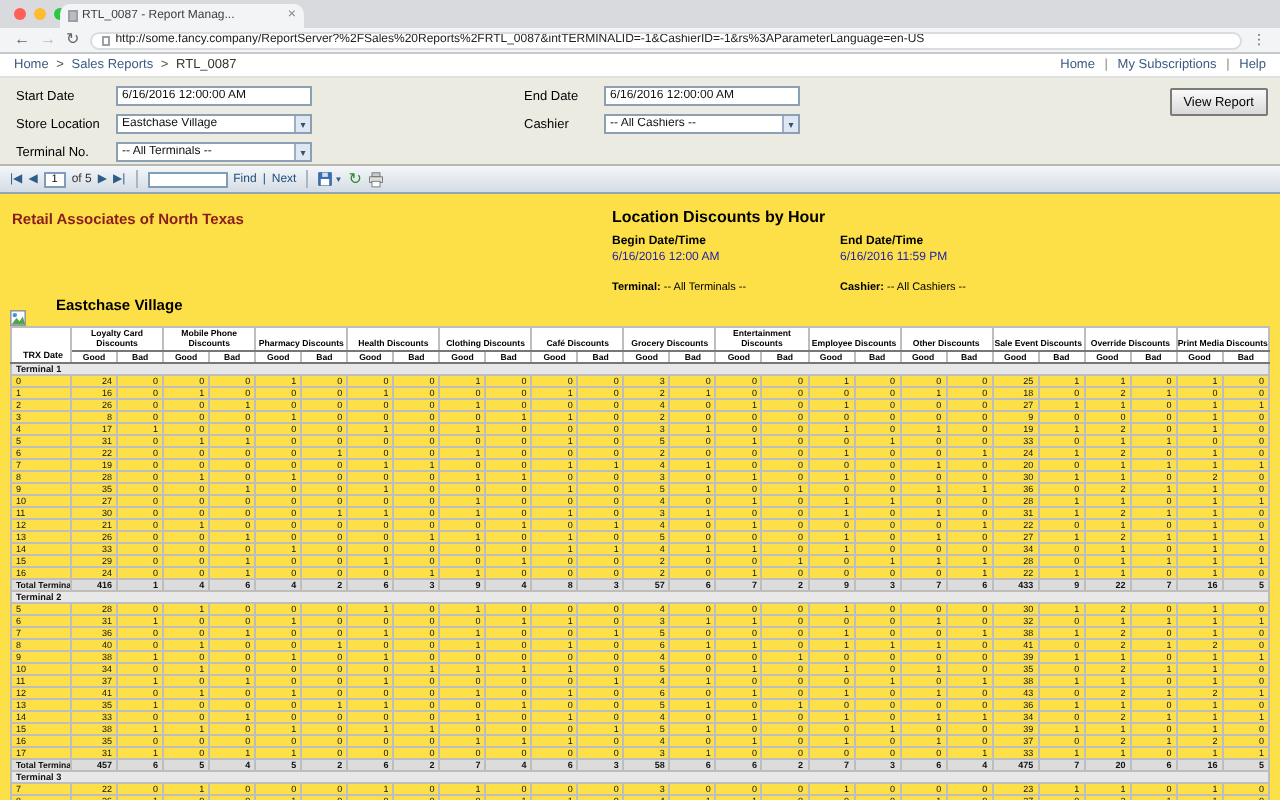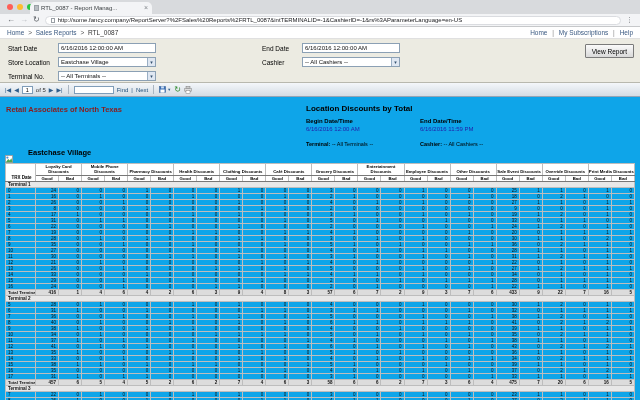--- a/index.html
+++ b/index.html
@@ -63,21 +63,21 @@
     border:1px solid #7f9db9; padding:0; font-family:"Liberation Sans",sans-serif; }
   .tb-find { width:40px; height:8px; font-size:5.5px; border:1px solid #7f9db9; padding:0 1px;
     font-family:"Liberation Sans",sans-serif; }
   .tb-of { color:#333; }
   .tb-div { width:1px; height:9px; background:#aab6c2; margin:0 2px; }
   .tb-link { color:#1f4e79; text-decoration:none; }
   .refresh-ico { color:#2e8b2e; font-size:8px; line-height:9px; }
   .caret { font-size:4px; color:#2f5d8a; }
 
   
-  .report { position:absolute; top:97px; left:0; right:0; bottom:0; background:#0ea5e9; overflow:hidden; }
+  .report { position:absolute; top:97px; left:0; right:0; bottom:0; background:#fde047; overflow:hidden; }
   .company { position:absolute; left:6px; top:8px; font-size:7.5px; font-weight:bold; color:#8b1c1c; }
   .rpt-title { position:absolute; left:306px; top:7px; font-size:8px; font-weight:bold; color:#000; }
   .meta { position:absolute; top:21px; }
   .meta.begin { left:306px; } .meta.end { left:420px; }
   .meta-label { font-size:6px; font-weight:bold; color:#000; }
   .meta-value { font-size:6px; color:#2222aa; margin-top:2px; }
   .tcline { position:absolute; top:44px; font-size:5.5px; color:#000; }
   .tcline.t { left:306px; } .tcline.c { left:420px; }
   .tcline b { font-weight:bold; }
   .section { position:absolute; left:28px; top:51px; font-size:7.5px; font-weight:bold; color:#000; }
@@ -191,21 +191,21 @@
   <span class="refresh-ico">↻</span>
   <svg viewBox="0 0 10 10" width="8" height="8">
       <rect x="2.5" y="0.5" width="5" height="2.5" fill="#cccccc" stroke="#666" stroke-width="0.5"></rect>
       <rect x="1" y="3" width="8" height="3.5" fill="#dddddd" stroke="#666" stroke-width="0.5"></rect>
       <rect x="2.5" y="5.8" width="5" height="3.5" fill="#ffffff" stroke="#666" stroke-width="0.5"></rect>
     </svg>
 </div>
 
 <div class="report">
   <div class="company">Retail Associates of North Texas</div>
-  <div class="rpt-title">Location Discounts by Total</div>
+  <div class="rpt-title">Location Discounts by Hour</div>
   <div class="meta begin">
     <div class="meta-label">Begin Date/Time</div>
     <div class="meta-value">6/16/2016 12:00 AM</div>
   </div>
   <div class="meta end">
     <div class="meta-label">End Date/Time</div>
     <div class="meta-value">6/16/2016 11:59 PM</div>
   </div>
   <div class="tcline t">
     <b>Terminal:</b>

